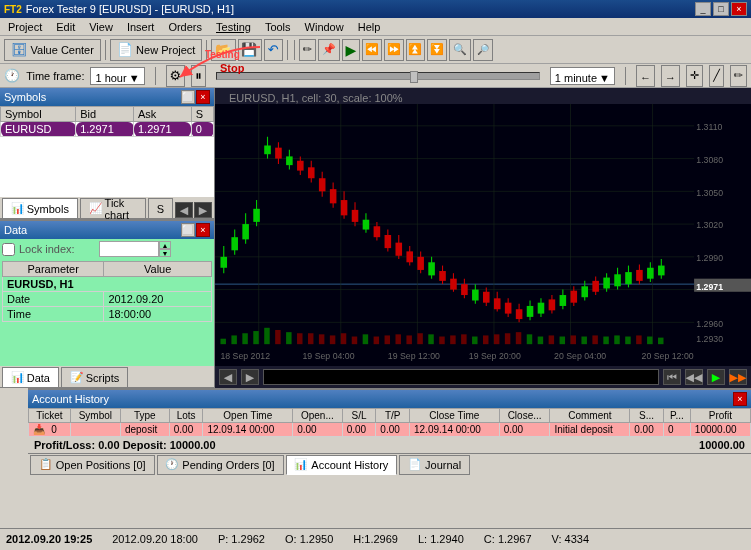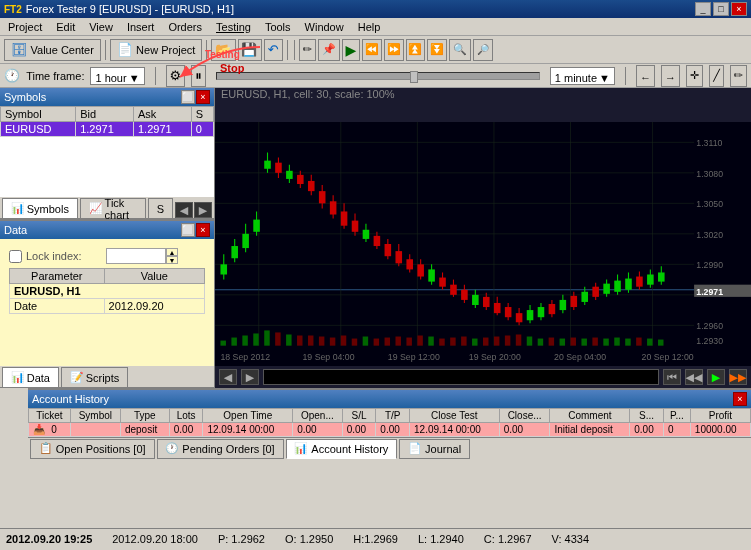--- a/index.html
+++ b/index.html
@@ -169,21 +169,21 @@
       background: #d4d0c8;
       border: 1px solid #a0a0a0;
       padding: 1px 4px;
       text-align: left;
       font-weight: normal;
     }
     .symbols-table td {
       border: 1px solid #d0d0d0;
       padding: 1px 4px;
     }
-    .symbols-table tr.selected td { background: #6d28d9; color: white; }
+    .symbols-table tr.selected td { background: #701a75; color: white; border-radius: 6px; }
 
     .symbols-tabs {
       height: 22px;
       display: flex;
       align-items: flex-end;
       background: #d4d0c8;
       border-bottom: 1px solid #808080;
       padding: 0 2px;
       gap: 2px;
     }
@@ -201,22 +201,22 @@
 
     
     .data-panel {
       flex: 1;
       display: flex;
       flex-direction: column;
       border-top: 2px solid #808080;
     }
     .data-content {
       flex: 1;
-      padding: 9px;
-      background: #fef9c3;
+      padding: 2px;
+      background: #86efac;
       overflow: hidden;
     }
     .data-row {
       display: flex;
       align-items: center;
       margin-bottom: 3px;
       font-size: 11px;
     }
     .data-row label { width: 80px; color: #555; }
     .data-row input[type=checkbox] { margin-right: 4px; }
@@ -269,24 +269,24 @@
     .chart-area {
       flex: 1;
       display: flex;
       flex-direction: column;
       background: #000;
       position: relative;
     }
     .chart-title {
       background: #1a1a2e;
       color: #888;
-      height: 34px;
-      display: flex;
-      align-items: flex-start;
-      padding: 0 6px;
+      height: 16px;
+      display: flex;
+      align-items: flex-end;
+      padding: 0 14px;
       font-size: 11px;
     }
     .chart-canvas {
       flex: 1;
       position: relative;
       overflow: hidden;
     }
     .chart-nav {
       background: #1a1a2e;
       height: 22px;
@@ -607,20 +607,24 @@
             </tr>
           </thead>
           <tbody>
             <tr>
               <td colspan="2" style="font-weight:bold;">EURUSD, H1</td>
             </tr>
             <tr>
               <td>Date</td>
               <td>2012.09.20</td>
             </tr>
+            <tr>
+              <td>Time</td>
+              <td>18:00:00</td>
+            </tr>
           </tbody>
         </table>
       </div>
       <div class="data-tabs">
         <div class="data-tab active">
           <span>📊</span>
           <span>Data</span>
         </div>
         <div class="data-tab">
           <span>📝</span>
@@ -866,21 +870,21 @@
         <thead>
           <tr>
             <th>Ticket</th>
             <th>Symbol</th>
             <th>Type</th>
             <th>Lots</th>
             <th>Open Time</th>
             <th>Open...</th>
             <th>S/L</th>
             <th>T/P</th>
-            <th>Close Test</th>
+            <th>Close Time</th>
             <th>Close...</th>
             <th>Comment</th>
             <th>S...</th>
             <th>P...</th>
             <th>Profit</th>
           </tr>
         </thead>
         <tbody>
           <tr>
             <td>
@@ -897,20 +901,24 @@
             <td>12.09.14 00:00</td>
             <td>0.00</td>
             <td>Initial deposit</td>
             <td>0.00</td>
             <td>0</td>
             <td>10000.00</td>
           </tr>
         </tbody>
       </table>
     </div>
+    <div class="profit-loss-bar">
+      <span>Profit/Loss: 0.00 Deposit: 10000.00</span>
+      <span>10000.00</span>
+    </div>
   </div>
 
   <div class="bottom-tabs">
     <div class="bottom-tab">
       <span style="color:#0060c0; font-size:11px;">📋</span>
       <span>Open Positions [0]</span>
     </div>
     <div class="bottom-tab">
       <span style="color:#0060c0; font-size:11px;">🕐</span>
       <span>Pending Orders [0]</span>

